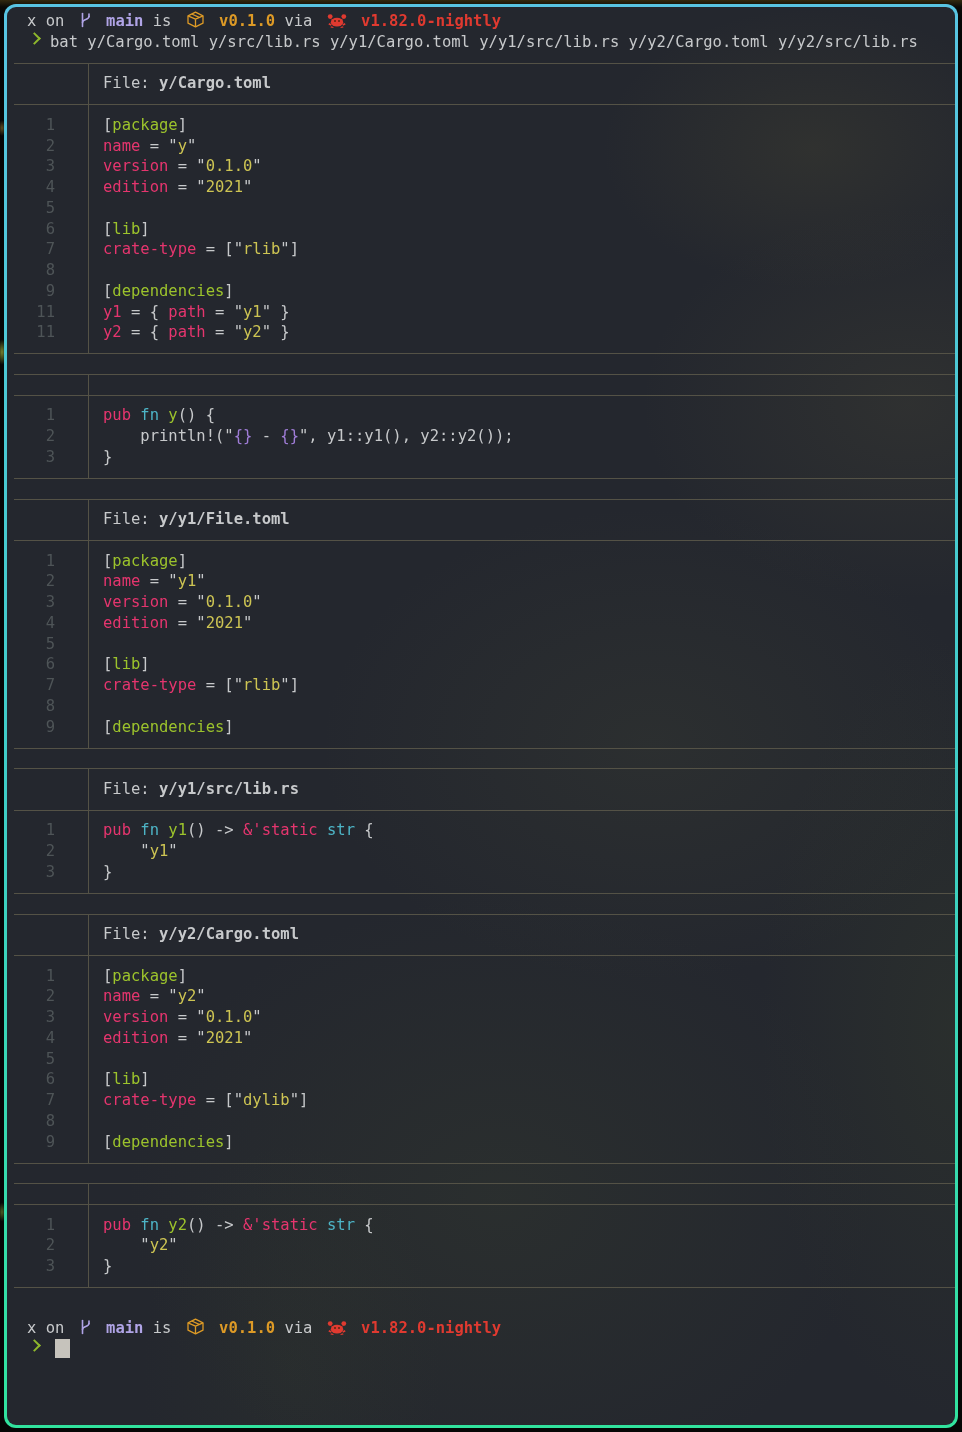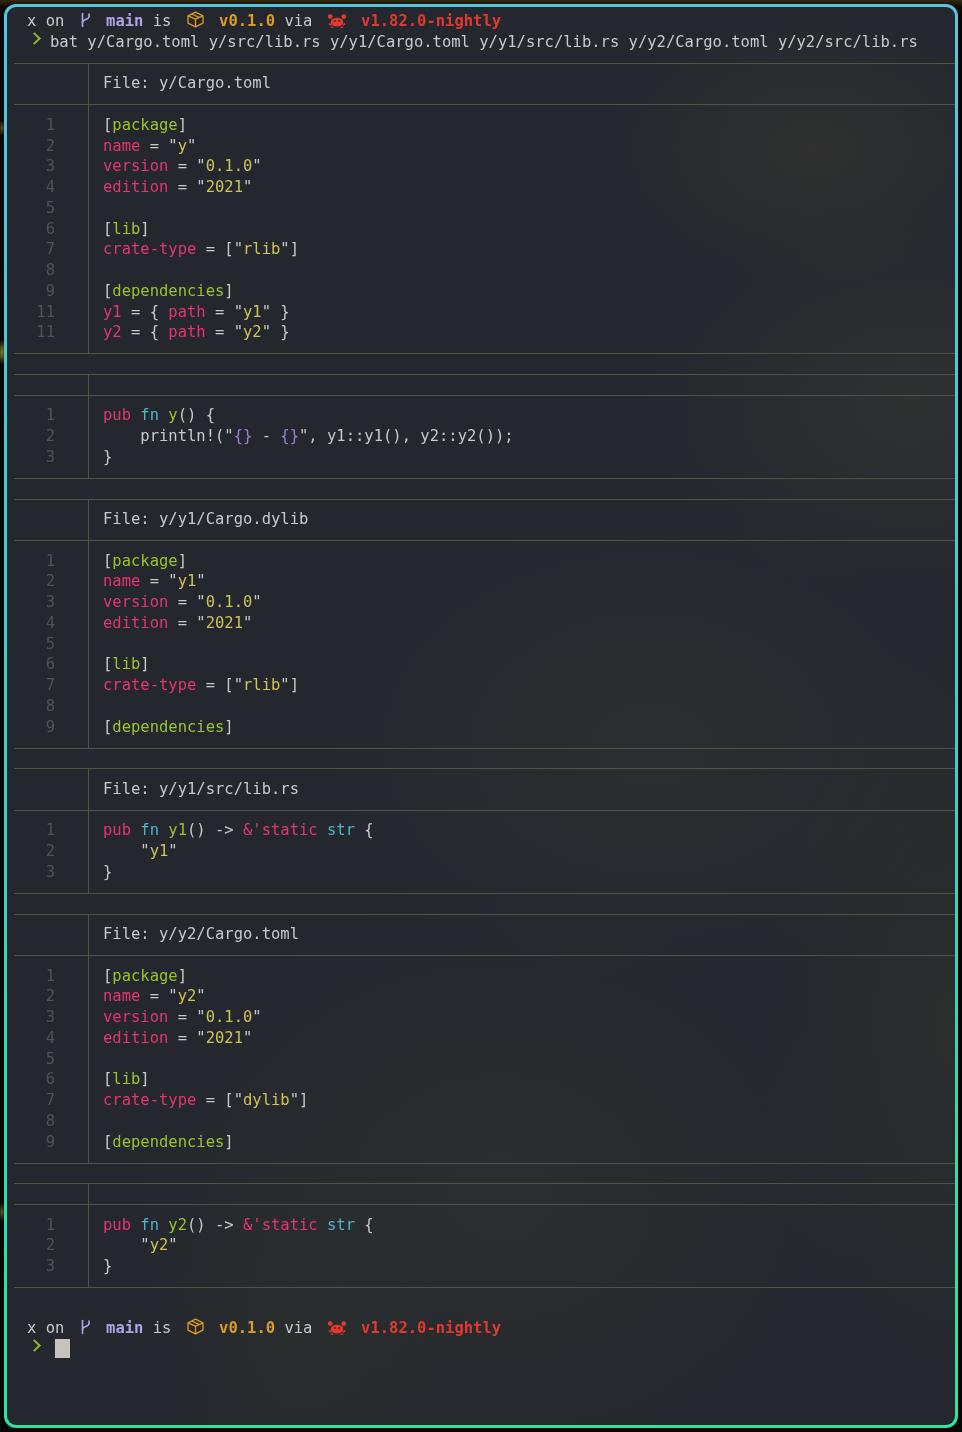--- a/index.html
+++ b/index.html
@@ -43,21 +43,21 @@
   .code{flex:1 1 auto;padding-left:14px;}
   .sep::before{content:"";position:absolute;left:0;right:0;top:50%;height:1px;background:var(--c-grid);}
   .sep::after{content:"";position:absolute;left:74px;width:1px;background:var(--c-grid);}
   .sep-top::after{top:50%;bottom:0;}
   .sep-mid::after{top:0;bottom:0;}
   .sep-bot::after{top:0;bottom:50%;}
   .t-d{color:var(--c-d);} .t-p{color:var(--c-p);} .t-g{color:var(--c-g);}
   .t-y{color:var(--c-y);} .t-c{color:var(--c-c);} .t-u{color:var(--c-u);}
   .t-lav{color:var(--c-lav);} .t-org{color:var(--c-org);} .t-red{color:var(--c-red);}
   .b{font-weight:bold;}
-  .file-name{font-weight:normal;color:var(--c-d);}
+  .file-name{font-weight:bold;color:var(--c-d);}
   .prompt-row{padding-left:2px;margin-left:11px;}
   .seg{white-space:pre;}
   .icon{display:inline-block;vertical-align:-2px;margin:0 5px;}
   .chev{display:inline-block;width:7px;height:7px;border-top:2.4px solid var(--c-prompt);
         border-right:2.4px solid var(--c-prompt);transform:rotate(45deg);
         margin:0 11px 2px 3px;vertical-align:2px;}
   .cursor{display:inline-block;width:15px;height:19px;background:var(--c-cur);
           vertical-align:-4px;margin-left:5px;}
 </style>
 </head>
@@ -113,21 +113,21 @@
           <section>
             <div class="row sep sep-top"></div>
             <div class="row sep sep-mid"></div>
             <div class="row code-row"><span class="gutter">1</span><span class="gap"></span><span class="code"><span class="t-p">pub</span><span class="t-d"> </span><span class="t-c">fn</span><span class="t-d"> </span><span class="t-g">y</span><span class="t-d">() {</span></span></div>
             <div class="row code-row"><span class="gutter">2</span><span class="gap"></span><span class="code"><span class="t-d">    println!("</span><span class="t-u">{}</span><span class="t-d"> - </span><span class="t-u">{}</span><span class="t-d">", y1::y1(), y2::y2());</span></span></div>
             <div class="row code-row"><span class="gutter">3</span><span class="gap"></span><span class="code"><span class="t-d">}</span></span></div>
             <div class="row sep sep-bot"></div>
           </section>
           <section>
             <div class="row sep sep-top"></div>
-            <div class="row code-row"><span class="gutter"></span><span class="gap"></span><span class="code"><span class="t-d">File:</span> <span class="file-name">y/y1/Cargo.dylib</span></span></div>
+            <div class="row code-row"><span class="gutter"></span><span class="gap"></span><span class="code"><span class="t-d">File:</span> <span class="file-name">y/y1/File.toml</span></span></div>
             <div class="row sep sep-mid"></div>
             <div class="row code-row"><span class="gutter">1</span><span class="gap"></span><span class="code"><span class="t-d">[</span><span class="t-g">package</span><span class="t-d">]</span></span></div>
             <div class="row code-row"><span class="gutter">2</span><span class="gap"></span><span class="code"><span class="t-p">name</span><span class="t-d"> = "</span><span class="t-y">y1</span><span class="t-d">"</span></span></div>
             <div class="row code-row"><span class="gutter">3</span><span class="gap"></span><span class="code"><span class="t-p">version</span><span class="t-d"> = "</span><span class="t-y">0.1.0</span><span class="t-d">"</span></span></div>
             <div class="row code-row"><span class="gutter">4</span><span class="gap"></span><span class="code"><span class="t-p">edition</span><span class="t-d"> = "</span><span class="t-y">2021</span><span class="t-d">"</span></span></div>
             <div class="row code-row"><span class="gutter">5</span><span class="gap"></span><span class="code"></span></div>
             <div class="row code-row"><span class="gutter">6</span><span class="gap"></span><span class="code"><span class="t-d">[</span><span class="t-g">lib</span><span class="t-d">]</span></span></div>
             <div class="row code-row"><span class="gutter">7</span><span class="gap"></span><span class="code"><span class="t-p">crate-type</span><span class="t-d"> = ["</span><span class="t-y">rlib</span><span class="t-d">"]</span></span></div>
             <div class="row code-row"><span class="gutter">8</span><span class="gap"></span><span class="code"></span></div>
             <div class="row code-row"><span class="gutter">9</span><span class="gap"></span><span class="code"><span class="t-d">[</span><span class="t-g">dependencies</span><span class="t-d">]</span></span></div>

